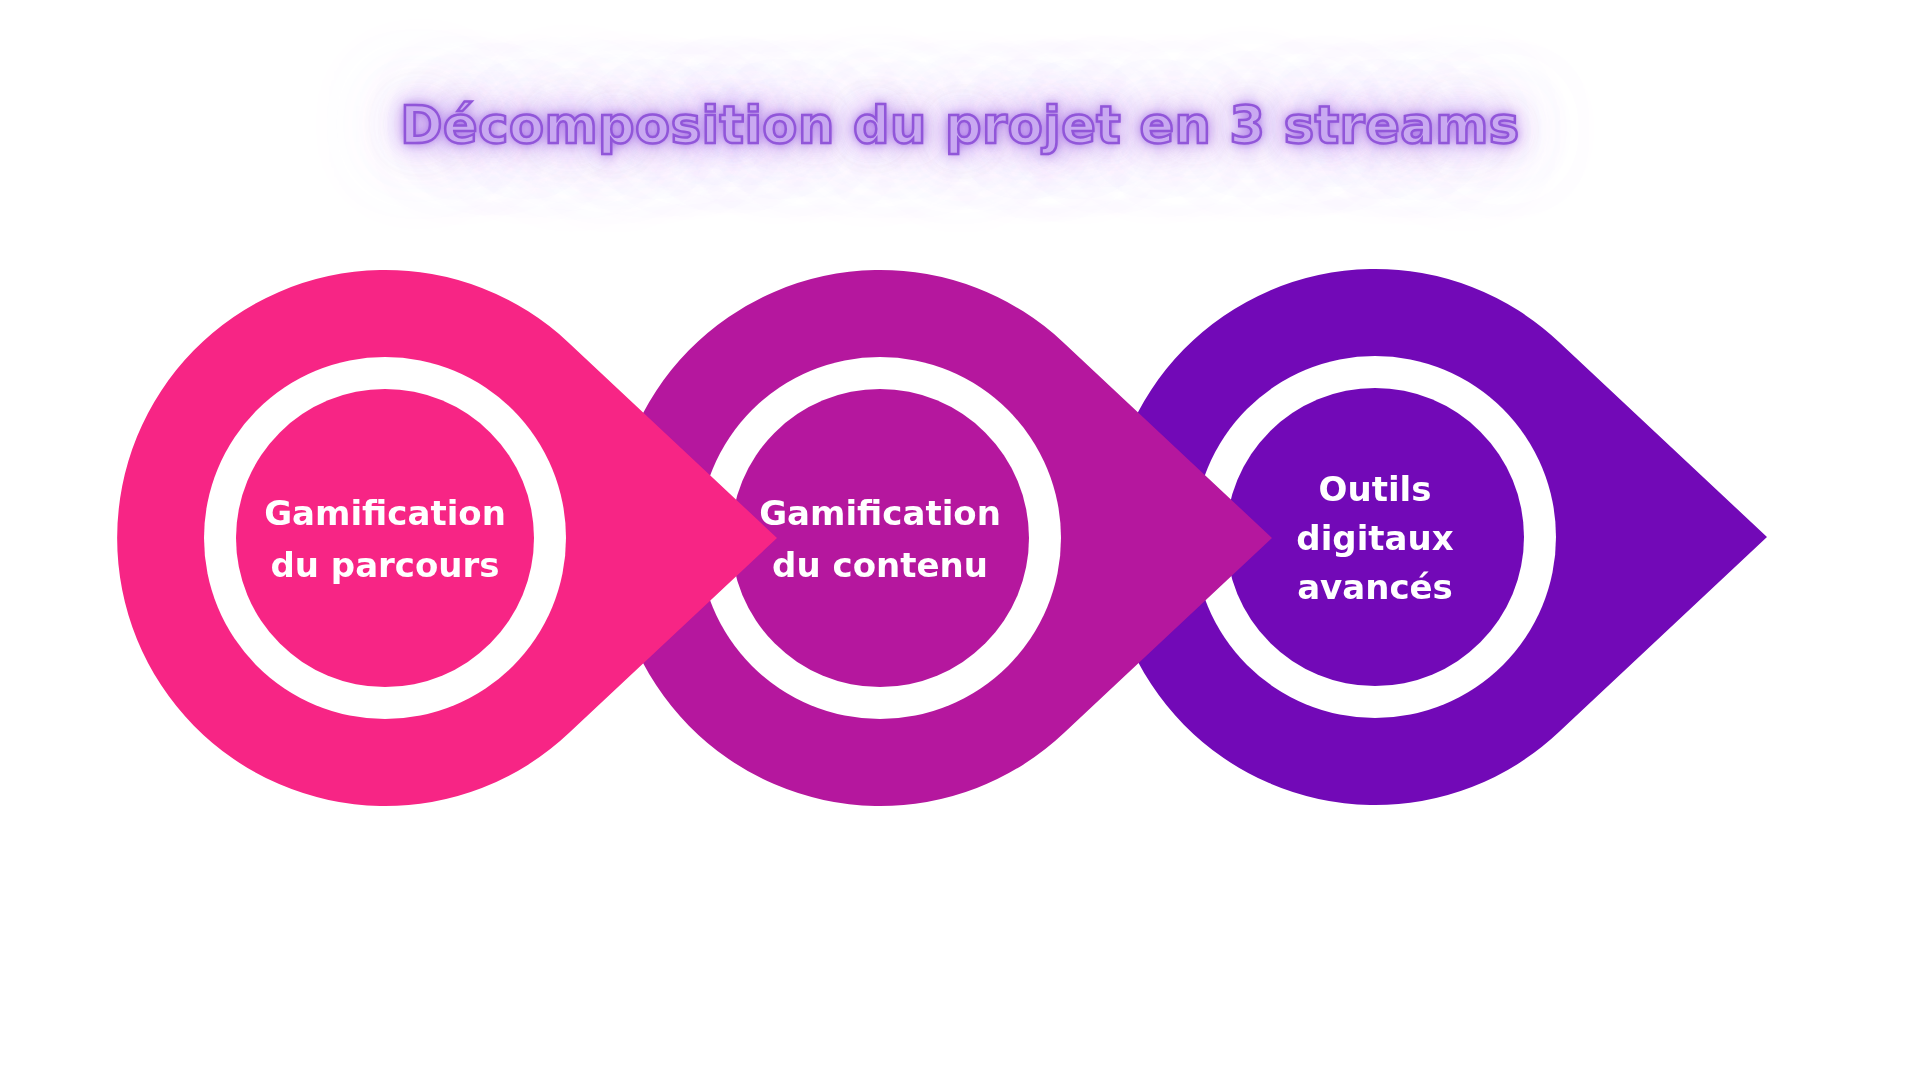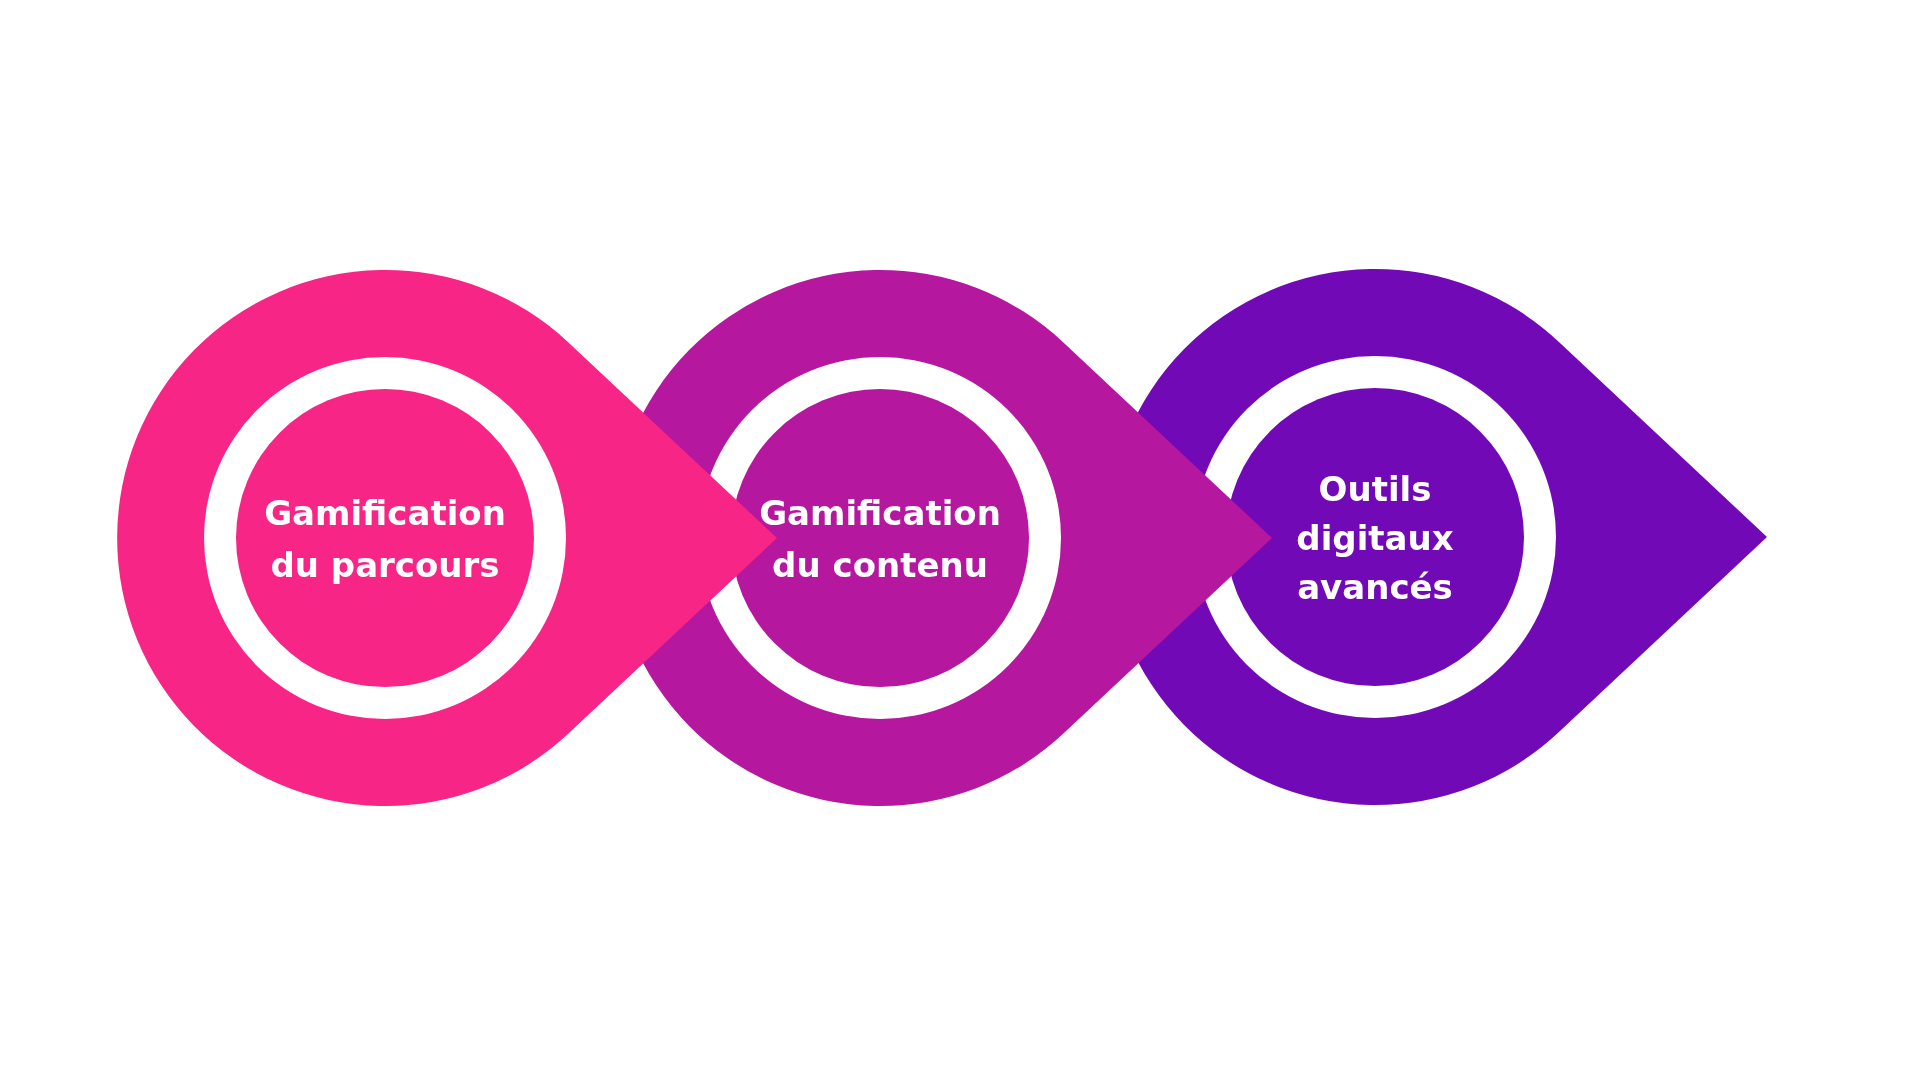--- a/index.html
+++ b/index.html
@@ -48,20 +48,21 @@
     font-size: 34px;
     fill: #ffffff;
     text-anchor: middle;
   }
 </style>
 </head>
 <body>
 
 <div class="stage">
 
+  <div class="title">Décomposition du projet en 3 streams</div>
 
   <svg class="diagram" width="1920" height="1080" viewBox="0 0 1920 1080">
 
     <g transform="translate(1375,537)">
       <path d="M 184.2 -194.8 L 392 0 L 184.2 194.8 A 268 268 0 1 1 184.2 -194.8 Z" fill="#7209B7"></path>
       <circle r="181" fill="#ffffff"></circle>
       <circle r="149" fill="#7209B7"></circle>
       <text class="shape-label" x="0" y="-48" dominant-baseline="central">Outils</text>
       <text class="shape-label" x="0" y="1" dominant-baseline="central">digitaux</text>
       <text class="shape-label" x="0" y="50" dominant-baseline="central">avancés</text>

